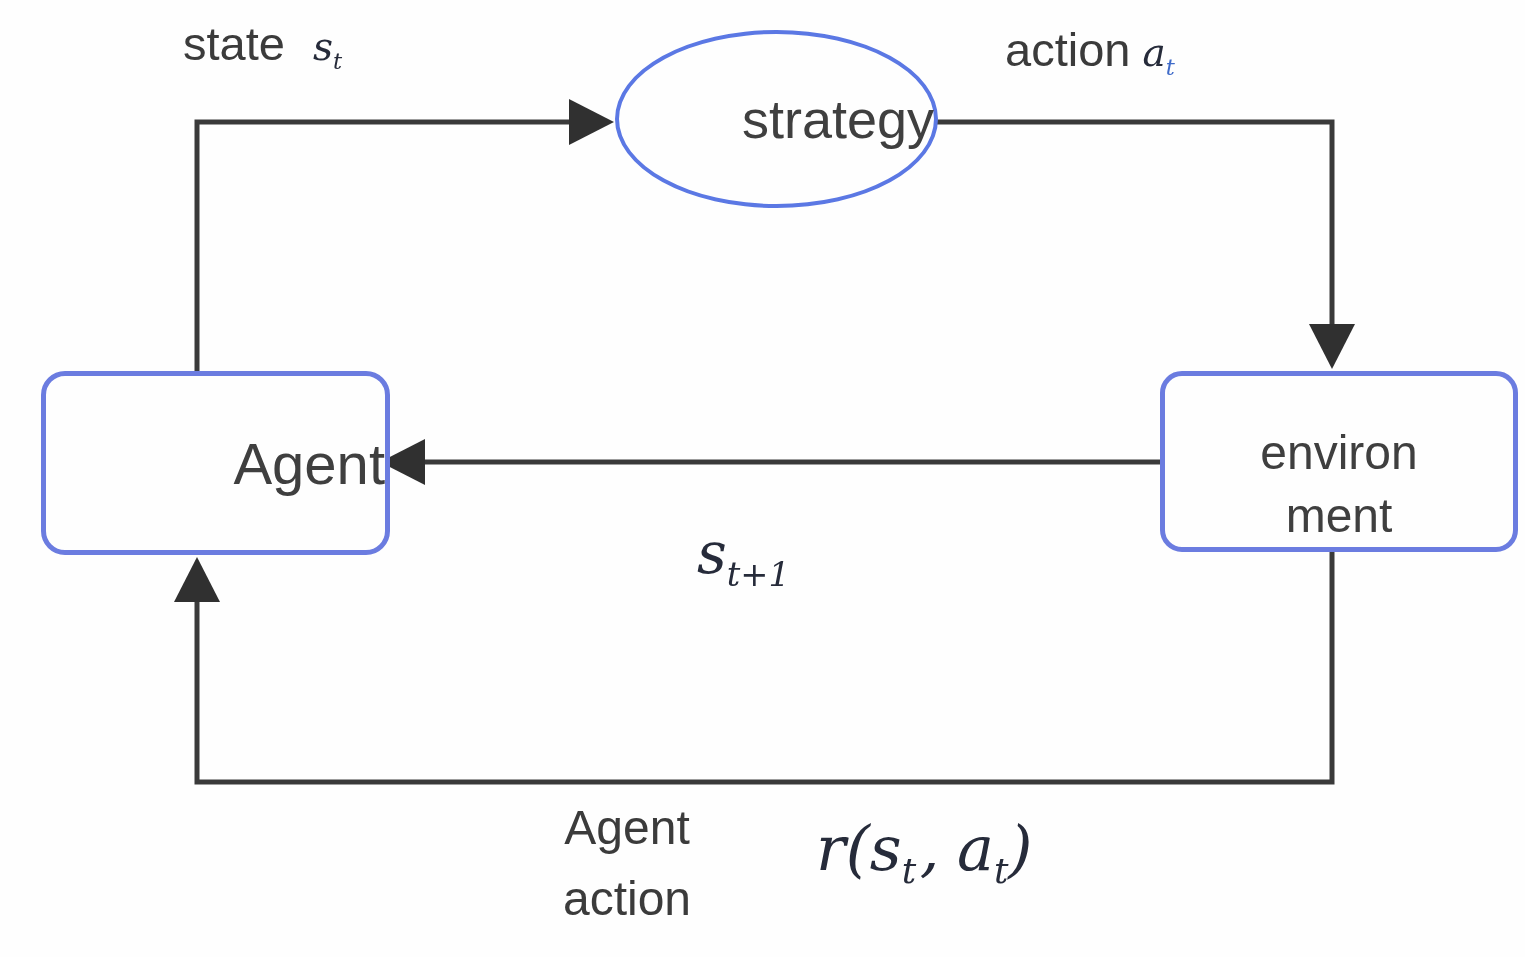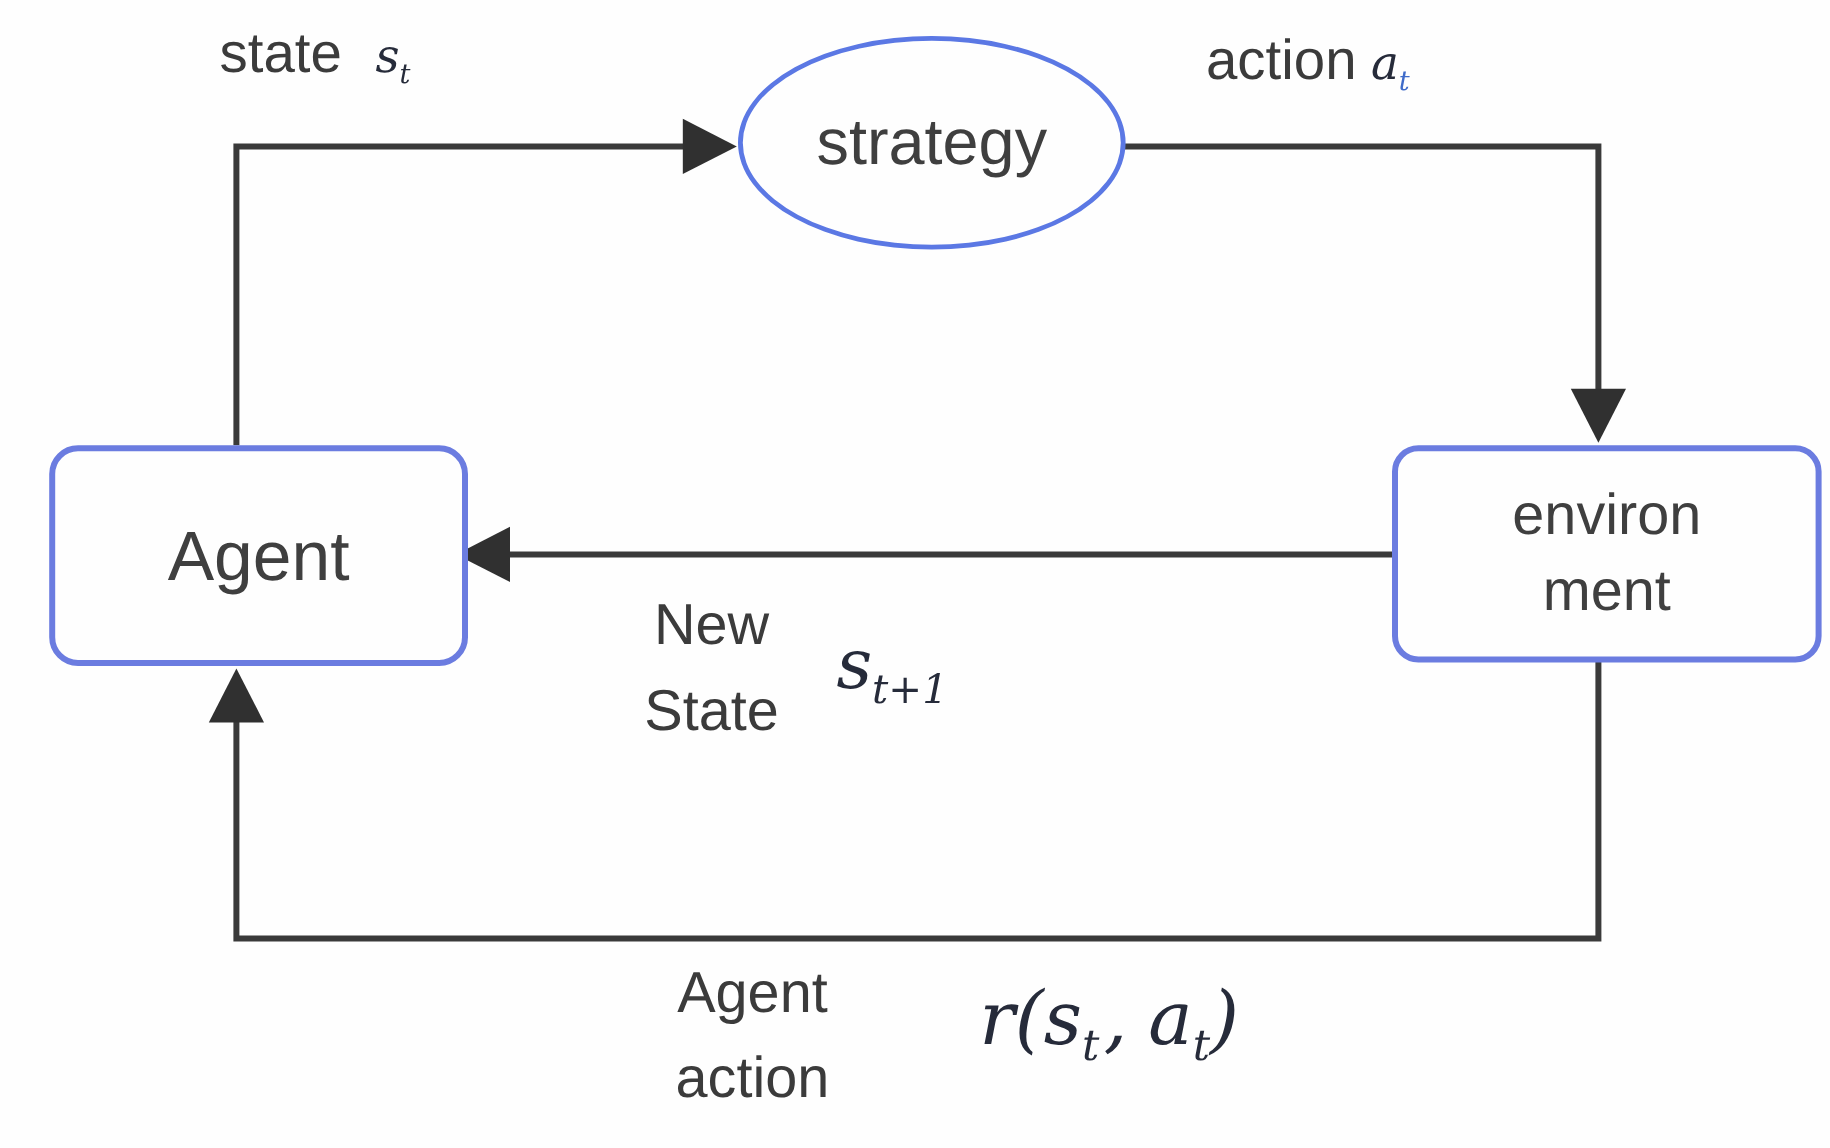--- a/index.html
+++ b/index.html
@@ -7,21 +7,21 @@
     position:relative; width:1525px; height:957px;
     background:#fefefe; overflow:hidden;
     font-family:"Liberation Sans", sans-serif;
     color:#3b3b3b;
   }
   svg.wires { position:absolute; left:0; top:0; width:1525px; height:957px; }
   .wire { fill:none; stroke:#3a3a3a; stroke-width:5px; }
   .head { fill:#303030; stroke:none; }
 
   .node {
-    position:absolute; display:flex; align-items:center; justify-content:center;
+    position:absolute; display:flex; align-items:center; justify-content:flex-end;
     background:#fefefe; border:5px solid #6b7ce0; box-sizing:border-box;
     color:#3f3f3f; text-align:center;
   }
   .agent-box { left:25px; top:371px; width:349px; height:184px; border-radius:24px; font-size:58px;margin-left:16px; }
   .env-box { left:1160px; top:371px; width:358px; height:181px; border-radius:22px;
              font-size:48px; flex-direction:column; line-height:1.3; }
   .env-box span { display:block; }
   .strategy-ellipse { left:615px; top:30px; width:323px; height:178px; border-radius:50%;
                       border-width:4px; border-color:#5b78e4; font-size:54px; }
 
@@ -81,24 +81,20 @@
   <div class="edge-label state-label">
     <span>state</span>
     <span class="math"><span>s</span><sub>t</sub></span>
   </div>
 
   <div class="edge-label action-label">
     <span>action</span>
     <span class="math"><span>a</span><sub class="action-sub">t</sub></span>
   </div>
 
-  <div class="two-line new-state-words">
-    <span>New</span><br>
-    <span>State</span>
-  </div>
   <span class="math new-state-math"><span>s</span><sub>t+1</sub></span>
 
   <div class="two-line reward-words">
     <span>Agent</span><br>
     <span>action</span>
   </div>
   <span class="math reward-math"><span>r</span><span>(</span><span>s</span><sub>t</sub><span class="sep">,</span><span>a</span><sub>t</sub><span>)</span></span>
 
 </div>
 

